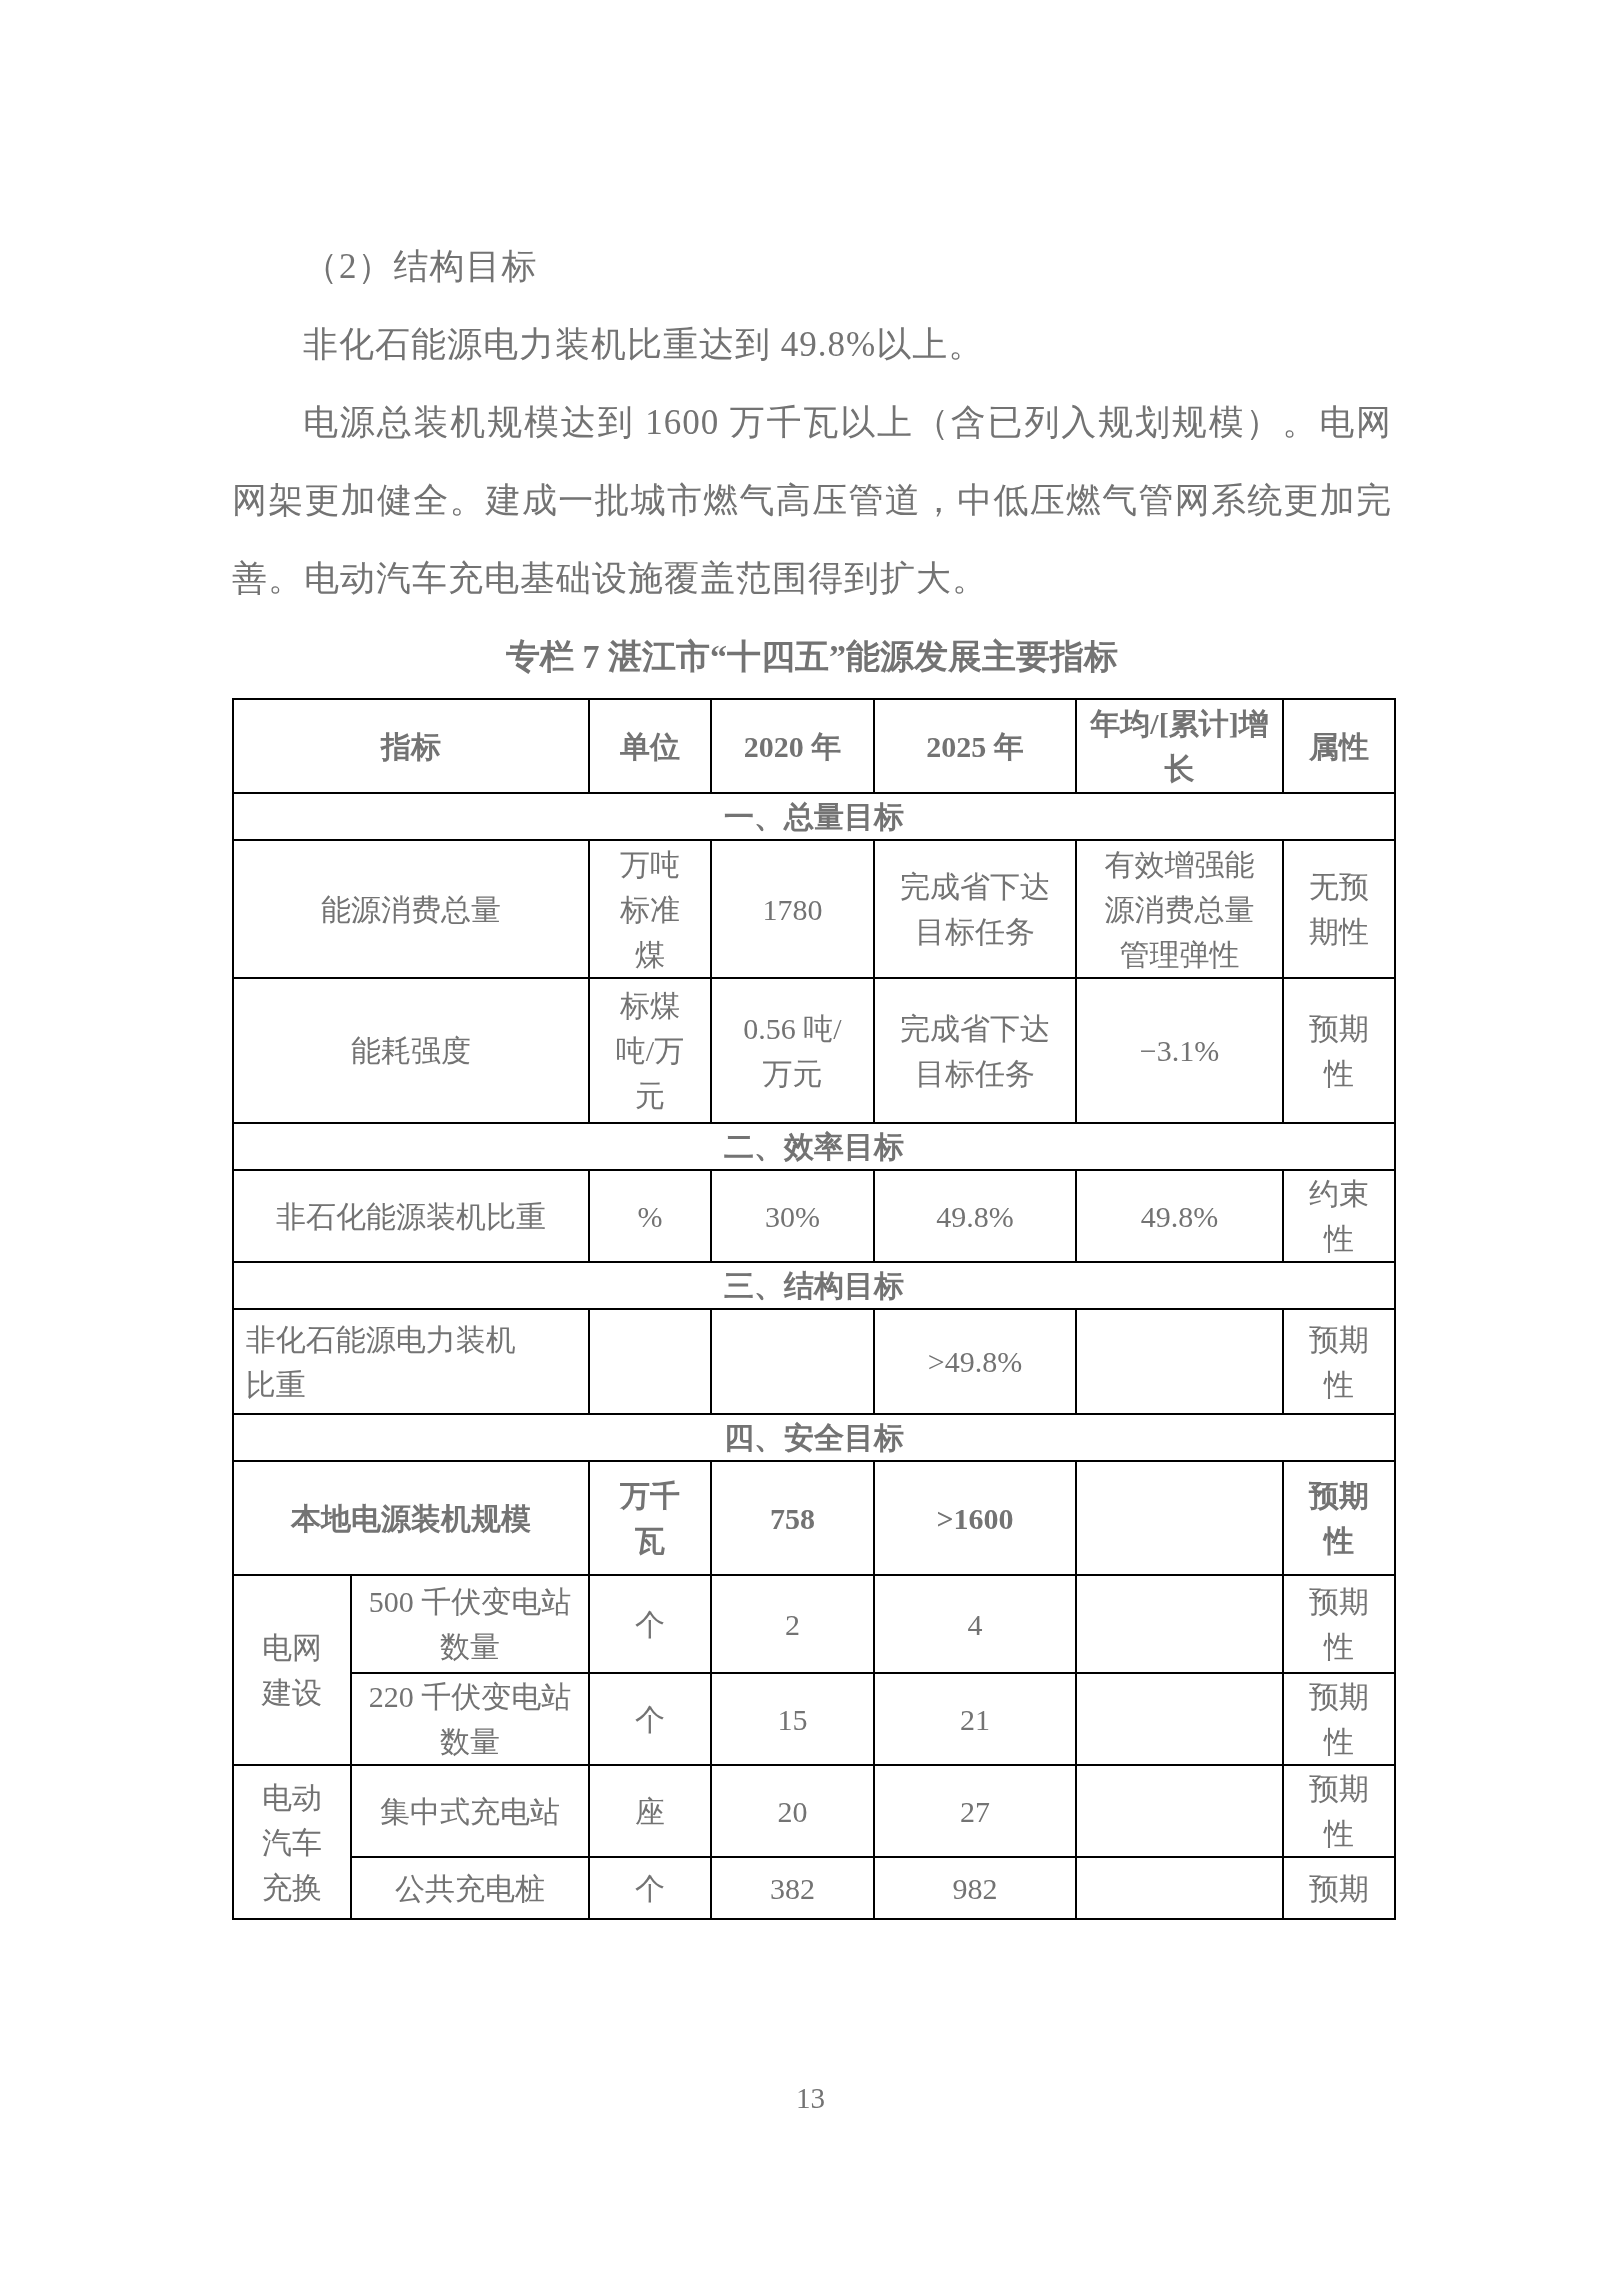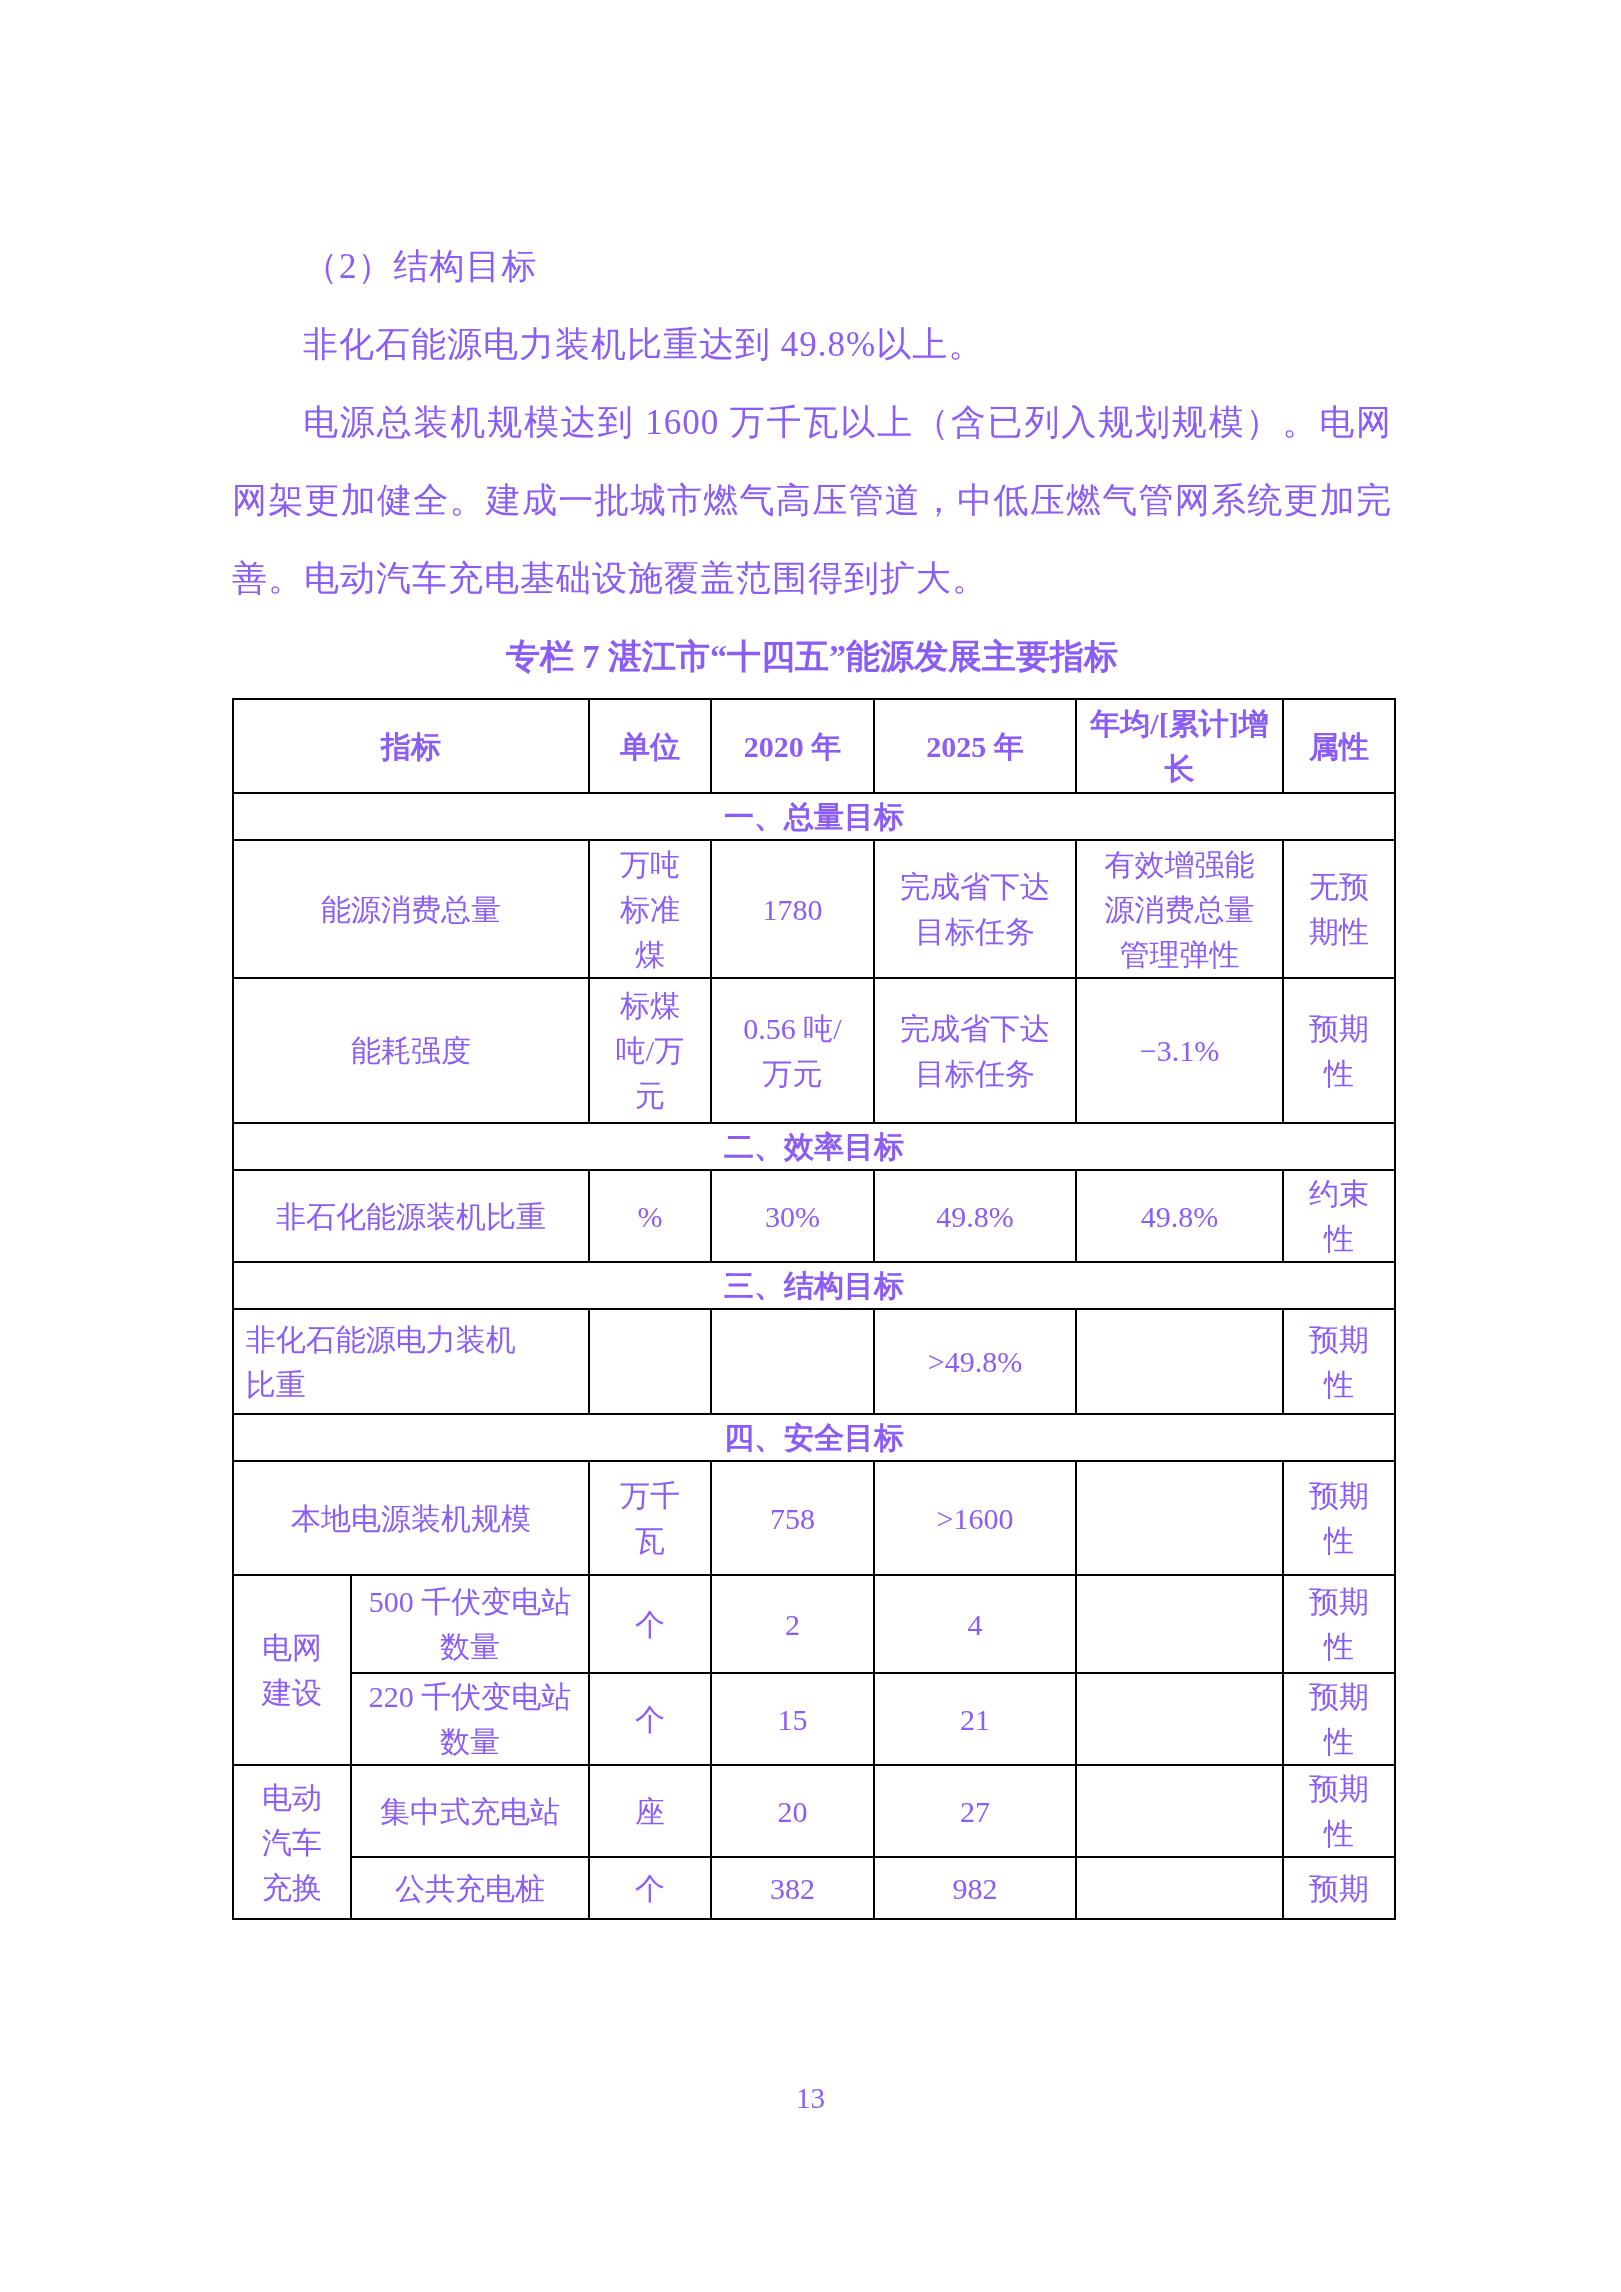--- a/index.html
+++ b/index.html
@@ -2,21 +2,21 @@
 <html><head>
 <meta charset="utf-8">
 <style>
   html,body { margin:0; padding:0; background:#888; }
   .page {
     position: relative;
     width: 1621px;
     height: 2293px;
     margin: 0 auto;
     background: #ffffff;
-    color: #8b5cf6;
+    color: #737373;
     font-family: "Liberation Serif", "DejaVu Serif", serif;
     overflow: hidden;
   }
   .content {
     position: absolute;
     left: 232px;
     top: 0;
     width: 1160px;
     padding-top: 228px;
   }
@@ -49,21 +49,21 @@
     word-break: normal;
     overflow: hidden;
   }
   table.ind th { font-weight: bold; padding: 0 5.9px; }
   tr.r-head      { height: 94px; }
   tr.r-sec       { height: 47px; }
   tr.r-energy    { height: 138px; }
   tr.r-intensity { height: 145px; }
   tr.r-effshare  { height: 90px; }
   tr.r-powshare  { height: 105px; }
-  tr.r-local     { height: 114px; }
+  tr.r-local     { height: 114px; font-weight: bold; }
   tr.r-kv500     { height: 98px; }
   tr.r-kv220     { height: 90px; }
   tr.r-central   { height: 90px; }
   tr.r-public    { height: 62px; }
   td.sec {
     text-align: left;
     font-weight: bold;
     padding: 0 13.7px;
   }
   td.c-ind    { padding: 0 11.8px; }

